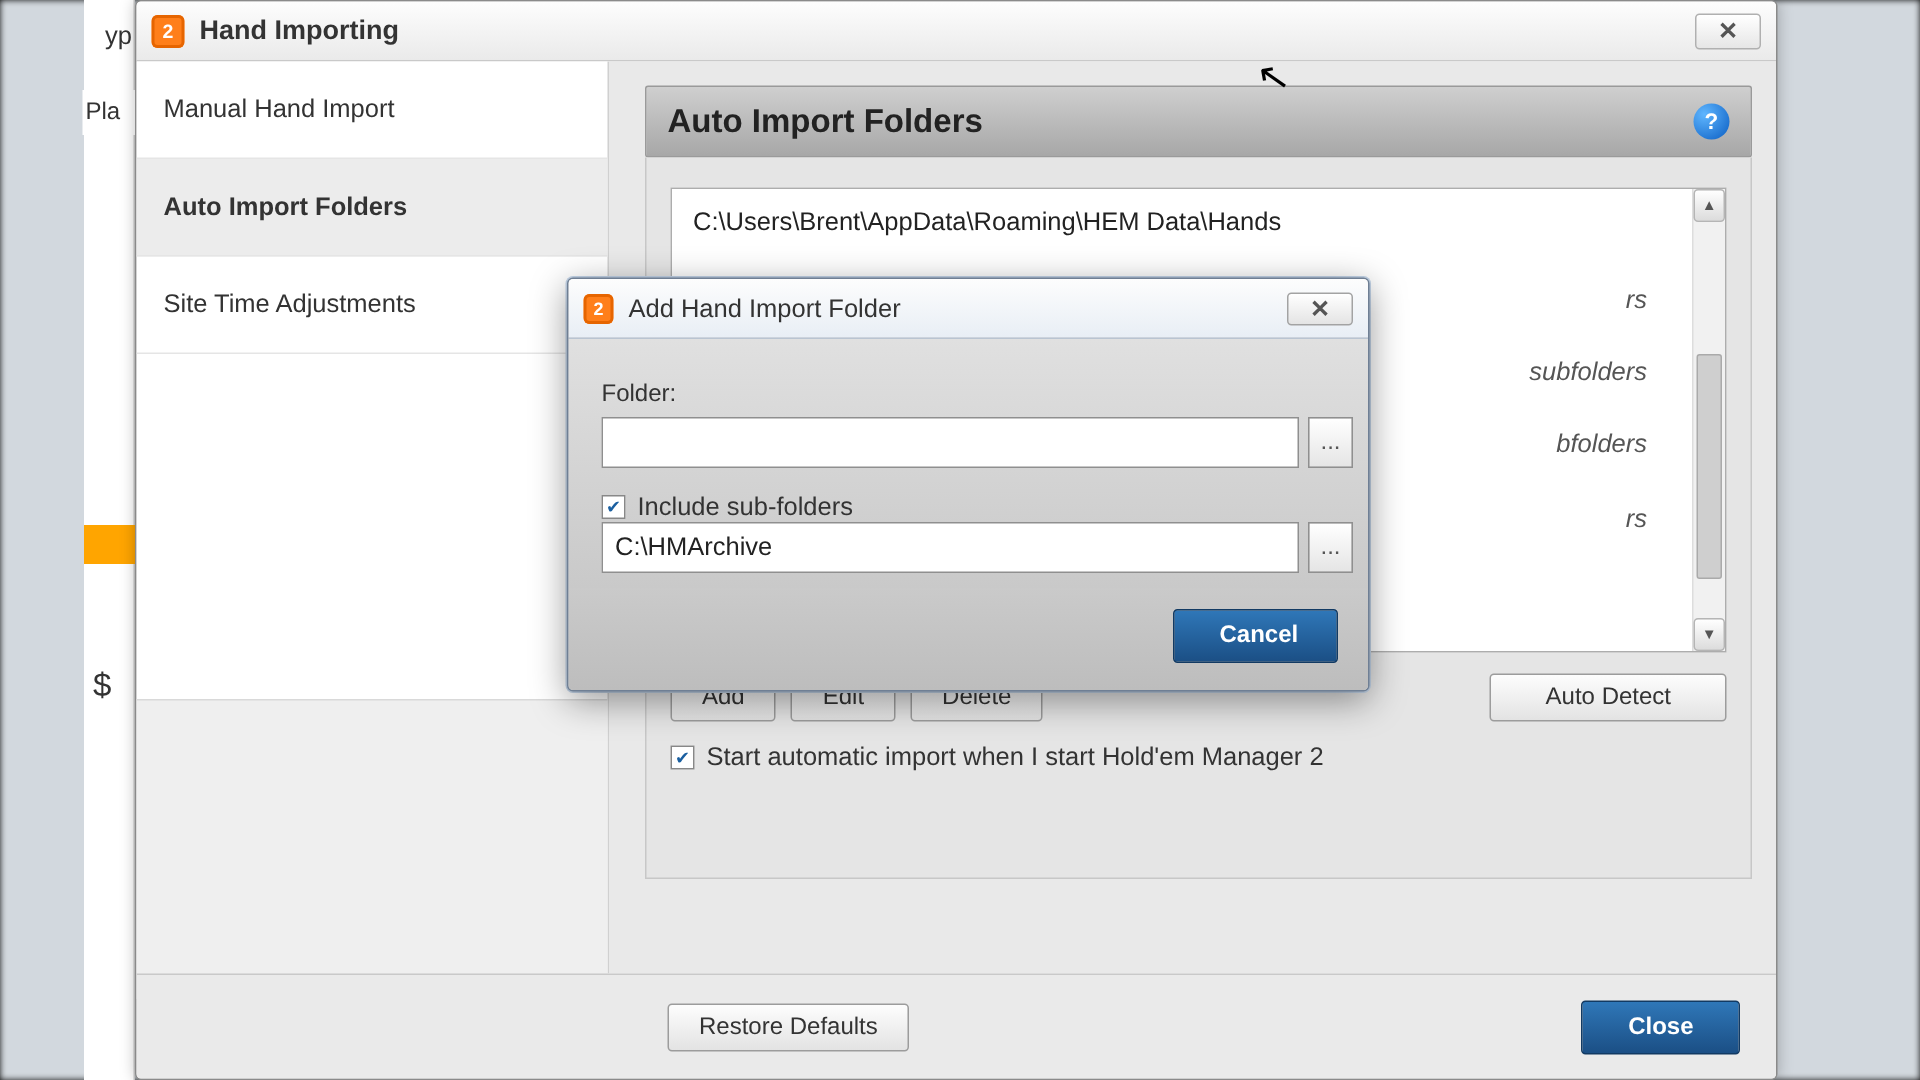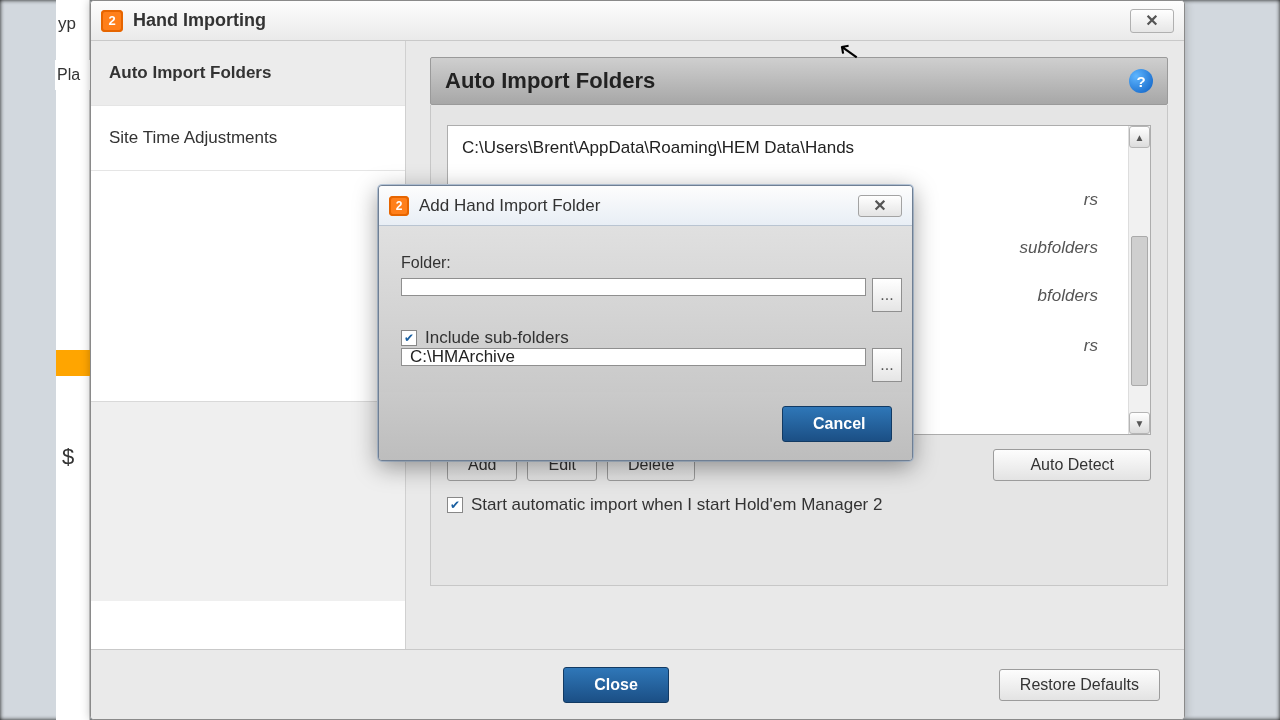--- a/index.html
+++ b/index.html
@@ -42,45 +42,46 @@
   .footer { position:absolute; left:0; right:0; bottom:0; height:70px; background:#eaeaea; border-top:1px solid #c9c9c9; display:flex; align-items:center; padding:0 24px;}
   .footer .close { margin-left:auto;}
   
   .modal { position:absolute; left:378px; top:185px; width:535px; background:#d7d7d7; border:1px solid #6f7f94; border-radius:4px; box-shadow:0 6px 24px rgba(0,0,0,.4), 0 0 0 1px #c5d6ea; overflow:hidden;}
   .modal .m-title { height:40px; background:linear-gradient(#fdfdfd,#e8eef5); display:flex; align-items:center; padding:0 10px; gap:10px; border-bottom:1px solid #b9c4d1;}
   .modal .m-title .t { font-size:17px; color:#333; font-weight:500;}
   .modal .m-title .mx { margin-left:auto; width:44px; height:22px; border:1px solid #a3a3a3; background:linear-gradient(#fff,#e4e4e4); border-radius:3px; display:flex; align-items:center; justify-content:center; color:#555; font-weight:bold;}
   .modal .m-body { padding:18px 10px 10px 22px; background:linear-gradient(#e0e0e0,#c9c9c9);}
   .field-label { font-size:16px; color:#333; margin:10px 0 6px 0;}
   .field-row { display:flex; gap:6px;}
-  .txt { flex:1; height:18px; border:1px solid #8f8f8f; background:#fff; padding:4px 8px; font-size:17px; color:#222;}
+  .txt { flex:1; height:34px; border:1px solid #8f8f8f; background:#fff; padding:4px 8px; font-size:17px; color:#222;}
   .browse { width:30px; height:34px; border:1px solid #8f8f8f; background:linear-gradient(#fff,#e5e5e5); display:flex; align-items:center; justify-content:center; font-size:16px; color:#555; cursor:pointer;}
   .m-foot { display:flex; justify-content:flex-end; gap:14px; padding:14px 20px 18px 20px; background:linear-gradient(#cacaca,#bdbdbd);}
   .cursor { position:absolute; left:838px; top:36px; font-size:26px; color:#000; transform:rotate(-10deg); pointer-events:none;}
 </style>
 </head>
 <body>
 
 <div class="bg-blur"></div>
 <div class="stripe">
   <div class="hl"></div>
   <div class="dollar">$</div>
 </div>
 <div class="stripe2">Pla</div>
-<div style="position:absolute; left:58px; top:14px; font-size:17px; color:#333;">yp</div>
+<div style="position:absolute; left:70px; top:14px; font-size:17px; color:#333;">yp</div>
 
 <div class="win-main">
   <div class="titlebar">
     <div class="app-icon">2</div>
     <div class="title-text">Hand Importing</div>
     <div class="title-x">✕</div>
   </div>
 
   <div class="body">
     <div class="sidebar">
+      <div class="side-item">Manual Hand Import</div>
       <div class="side-item selected">Auto Import Folders</div>
       <div class="side-item">Site Time Adjustments</div>
       <div class="side-rest"></div>
     </div>
 
     <div class="panel">
       <div class="panel-head">
         <h2>Auto Import Folders</h2>
         <div class="help-icon">?</div>
       </div>
@@ -112,22 +113,22 @@
 
         <div class="chk-row">
           <span class="chk">✔</span>
           <span>Start automatic import when I start Hold'em Manager 2</span>
         </div>
       </div>
     </div>
   </div>
 
   <div class="footer">
+    <button class="btn" style="margin-left:330px;">Restore Defaults</button>
     <button class="btn primary close">Close</button>
-    <button class="btn" style="margin-left:330px;">Restore Defaults</button>
   </div>
 </div>
 
 <div class="modal">
   <div class="m-title">
     <div class="app-icon" style="width:20px;height:20px;font-size:12px;">2</div>
     <div class="t">Add Hand Import Folder</div>
     <div class="mx">✕</div>
   </div>
   <div class="m-body">

